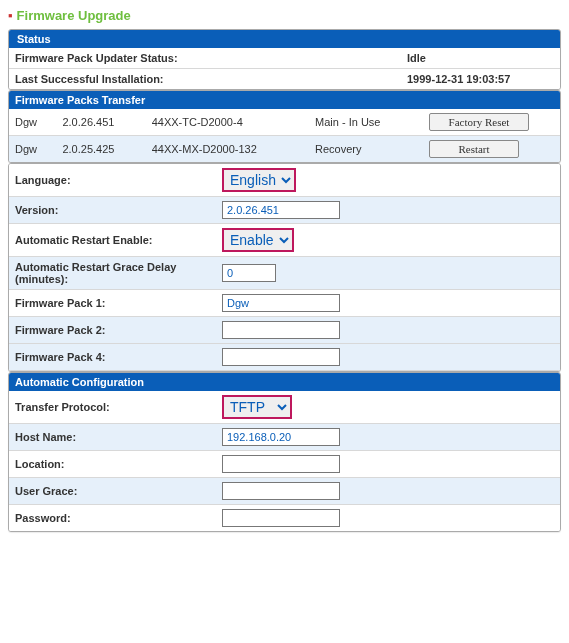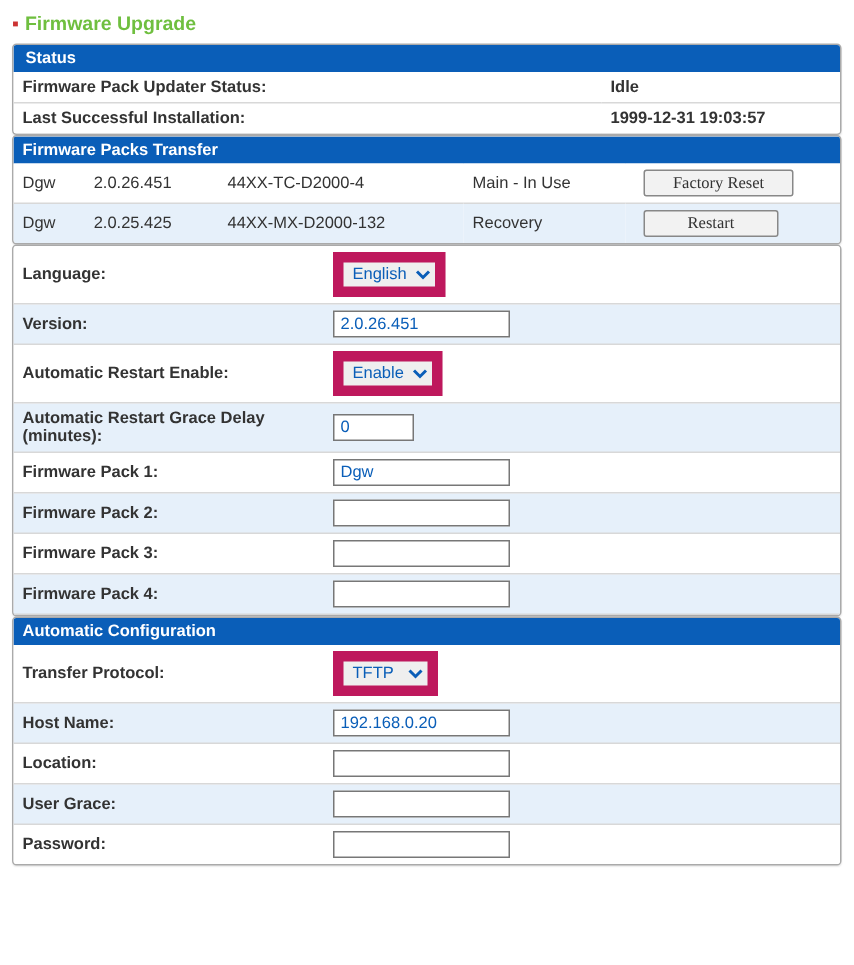--- a/index.html
+++ b/index.html
@@ -63,22 +63,22 @@
     font-family: Verdana, Arial, sans-serif;
     font-size: 11px;
     border: 1px solid #777;
     padding: 2px 4px;
     color: #0a5eb8;
     width: 118px;
     box-sizing: border-box;
   }
   select {
     font-family: Verdana, Arial, sans-serif;
-    font-size: 11px;
-    border: 7px solid #be185d;
+    font-size: 14px;
+    border: 2px solid #be185d;
     padding: 1px 2px;
     color: #0a5eb8;
     box-sizing: border-box;
   }
   .btn {
     font-family: Liberation Serif, serif;
     font-size: 11px;
     padding: 2px 14px;
     background: #f2f2f2;
     border: 1px solid #888;
@@ -169,25 +169,20 @@
     <tr class="row-odd row-sep">
       <td class="config-label">Firmware Pack 1:</td>
       <td class="config-input"><input type="text" value="Dgw" style=""></td>
       <td></td>
     </tr>
     <tr class="row-even row-sep">
       <td class="config-label">Firmware Pack 2:</td>
       <td class="config-input"><input type="text" value="" style=""></td>
       <td></td>
     </tr>
-    <tr class="row-odd row-sep">
-      <td class="config-label">Firmware Pack 3:</td>
-      <td class="config-input"><input type="text" value="" style=""></td>
-      <td></td>
-    </tr>
     <tr class="row-even row-sep">
       <td class="config-label">Firmware Pack 4:</td>
       <td class="config-input"><input type="text" value="" style=""></td>
       <td></td>
     </tr>
   </tbody>
     </table>
 </div>
 
 <div class="panel">

